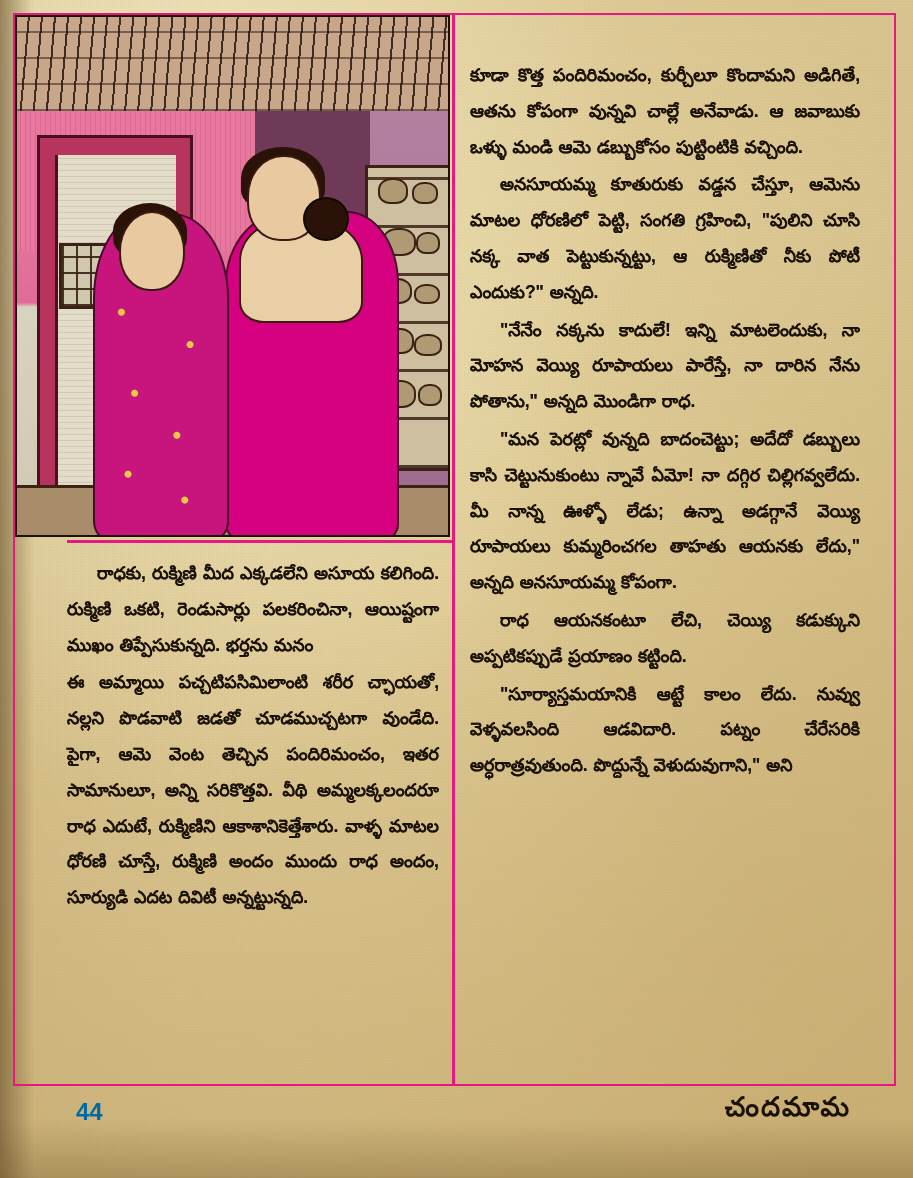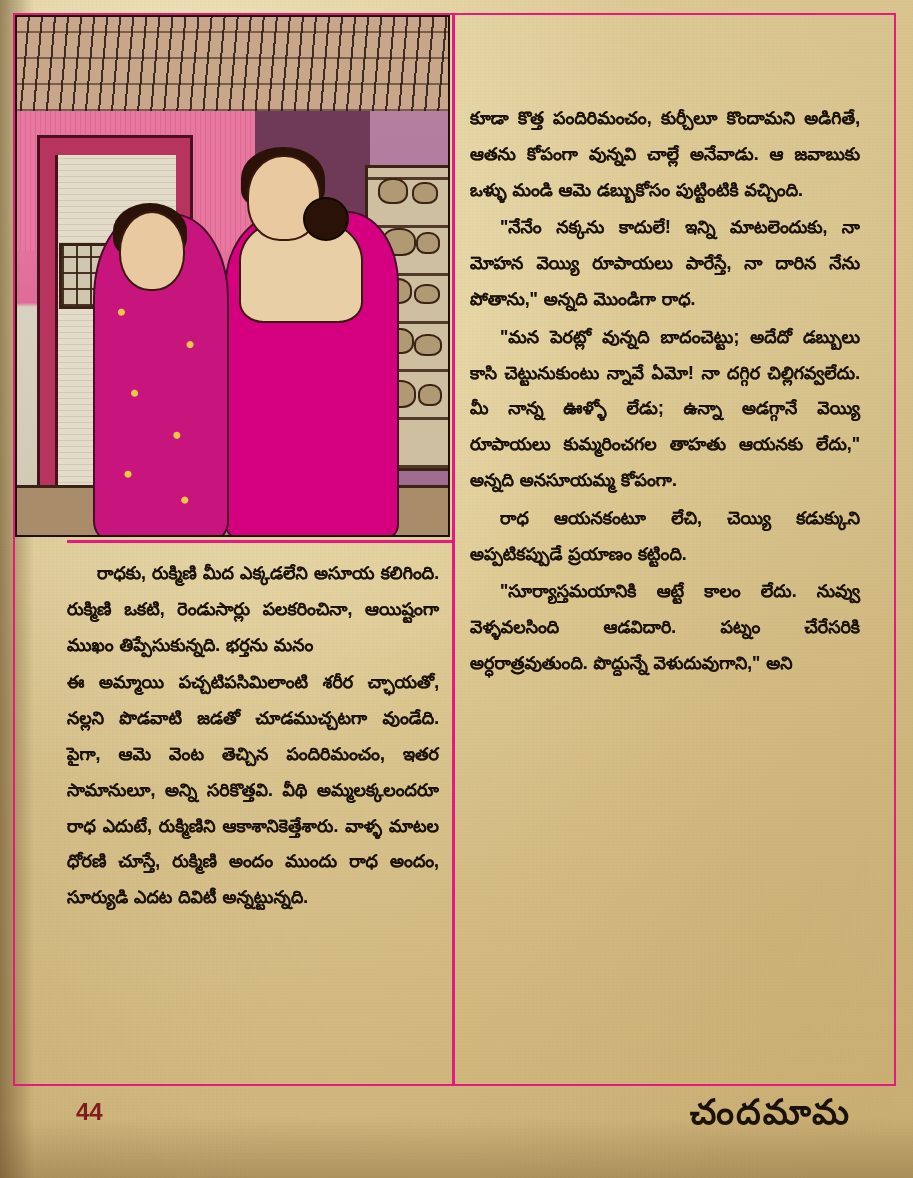--- a/index.html
+++ b/index.html
@@ -214,21 +214,20 @@
   }
   #col-left {
     left: 67px;
     top: 556px;
     width: 372px;
   }
   #col-right {
     left: 470px;
     top: 58px;
     width: 390px;
-    margin-top: 43px;
   }
   .para {
     margin: 0 0 2px 0;
     color: #1a1208;
     font-size: 17.5px;
     line-height: 35.8px;
     text-align: justify;
     text-justify: inter-word;
     word-spacing: 1px;
     font-family: "Liberation Sans", sans-serif;
@@ -237,27 +236,27 @@
   }
   .para.indent { text-indent: 30px; }
 
   
   #page-number {
     position: absolute;
     left: 76px;
     top: 1098px;
     font-size: 24px;
     font-weight: bold;
-    color: #7f1d1d;
+    color: #0369a1;
   }
   #masthead {
     position: absolute;
     right: 62px;
     top: 1092px;
-    font-size: 35px;
+    font-size: 27px;
     font-weight: bold;
     color: #1a1208;
     letter-spacing: 2px;
   }
   #fold-shadow {
     position: absolute;
     left: 0; top: 0; width: 34px; height: 1178px;
     background: linear-gradient(90deg, rgba(90,66,30,0.55), rgba(90,66,30,0.0));
     pointer-events: none;
   }
@@ -318,20 +317,21 @@
   <div id="col-divider"></div>
   <div id="illus-divider"></div>
 
   <div class="column" id="col-left">
     <p class="para indent">రాధకు, రుక్మిణి మీద ఎక్కడలేని అసూయ కలిగింది. రుక్మిణి ఒకటి, రెండుసార్లు పలకరించినా, ఆయిష్టంగా ముఖం తిప్పేసుకున్నది. భర్తను మనం</p>
     <p class="para">ఈ అమ్మాయి పచ్చటిపసిమిలాంటి శరీర చ్ఛాయతో, నల్లని పొడవాటి జడతో చూడముచ్చటగా వుండేది. పైగా, ఆమె వెంట తెచ్చిన పందిరిమంచం, ఇతర సామానులూ, అన్ని సరికొత్తవి. వీథి అమ్మలక్కలందరూ రాధ ఎదుటే, రుక్మిణిని ఆకాశానికెత్తేశారు. వాళ్ళ మాటల ధోరణి చూస్తే, రుక్మిణి అందం ముందు రాధ అందం, సూర్యుడి ఎదట దివిటీ అన్నట్టున్నది.</p>
   </div>
 
   <div class="column" id="col-right">
     <p class="para">కూడా కొత్త పందిరిమంచం, కుర్చీలూ కొందామని అడిగితే, ఆతను కోపంగా వున్నవి చాల్లే అనేవాడు. ఆ జవాబుకు ఒళ్ళు మండి ఆమె డబ్బుకోసం పుట్టింటికి వచ్చింది.</p>
+    <p class="para indent">అనసూయమ్మ కూతురుకు వడ్డన చేస్తూ, ఆమెను మాటల ధోరణిలో పెట్టి, సంగతి గ్రహించి, "పులిని చూసి నక్క వాత పెట్టుకున్నట్టు, ఆ రుక్మిణితో నీకు పోటీ ఎందుకు?" అన్నది.</p>
     <p class="para indent">"నేనేం నక్కను కాదులే! ఇన్ని మాటలెందుకు, నా మోహన వెయ్యి రూపాయలు పారేస్తే, నా దారిన నేను పోతాను," అన్నది మొండిగా రాధ.</p>
     <p class="para indent">"మన పెరట్లో వున్నది బాదంచెట్టు; అదేదో డబ్బులు కాసి చెట్టునుకుంటు న్నావే ఏమో! నా దగ్గిర చిల్లిగవ్వలేదు. మీ నాన్న ఊళ్ళో లేడు; ఉన్నా అడగ్గానే వెయ్యి రూపాయలు కుమ్మరించగల తాహతు ఆయనకు లేదు," అన్నది అనసూయమ్మ కోపంగా.</p>
     <p class="para indent">రాధ ఆయనకంటూ లేచి, చెయ్యి కడుక్కుని అప్పటికప్పుడే ప్రయాణం కట్టింది.</p>
     <p class="para indent">"సూర్యాస్తమయానికి ఆట్టే కాలం లేదు. నువ్వు వెళ్ళవలసింది ఆడవిదారి. పట్నం చేరేసరికి అర్ధరాత్రవుతుంది. పొద్దున్నే వెళుదువుగాని," అని</p>
   </div>
 
   <div id="page-number">44</div>
   <div id="masthead">చందమామ</div>
 
   <div id="edge-shadow-bottom"></div>

